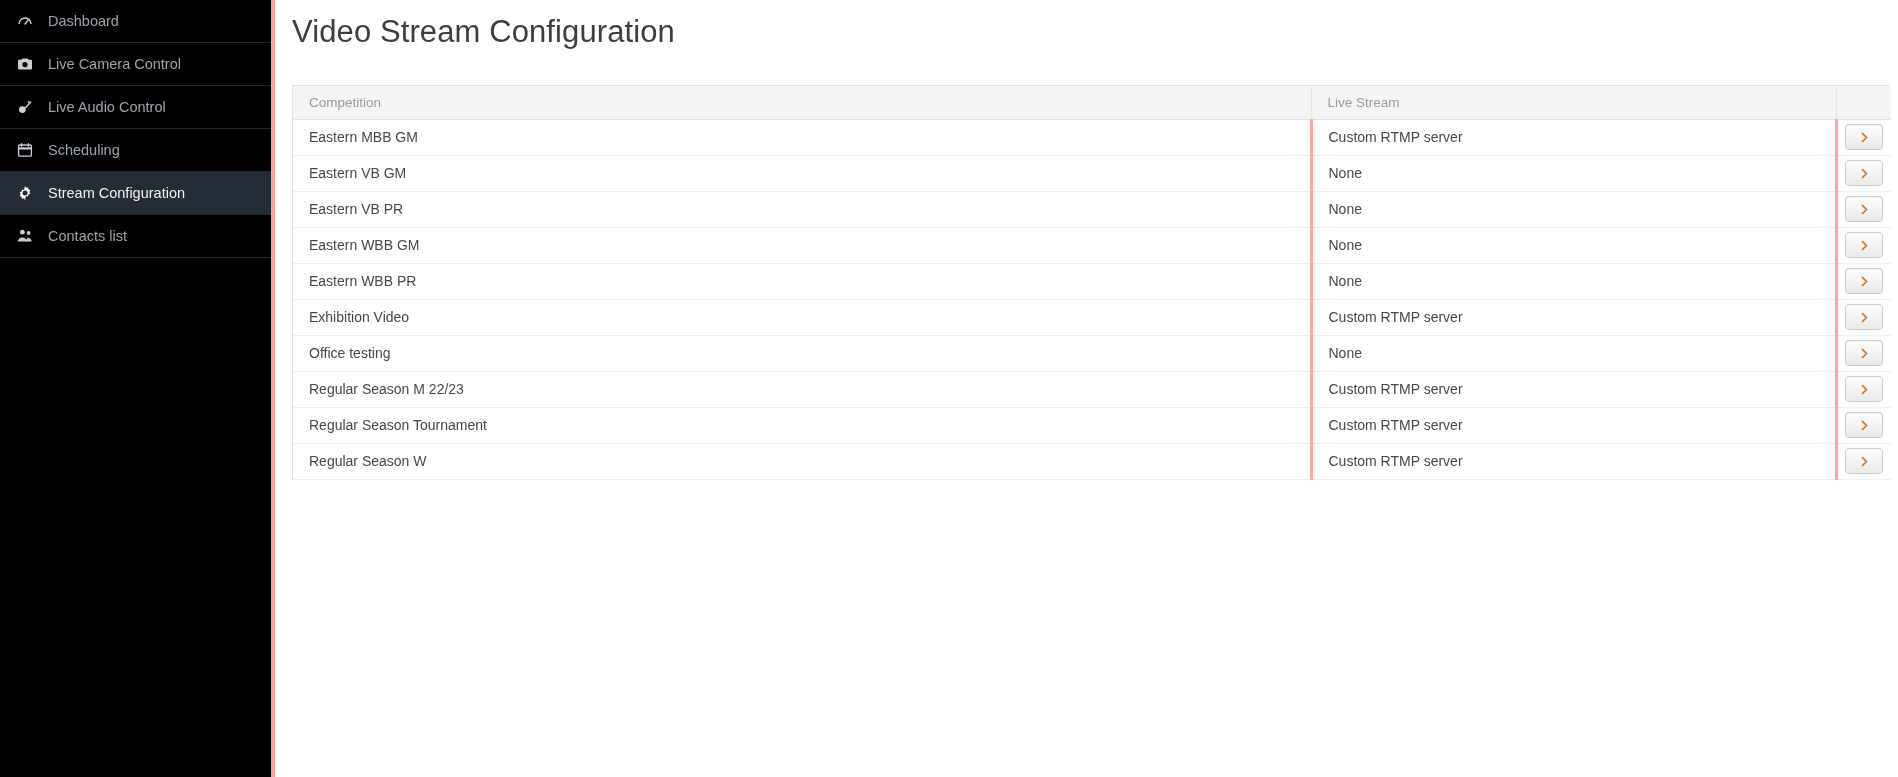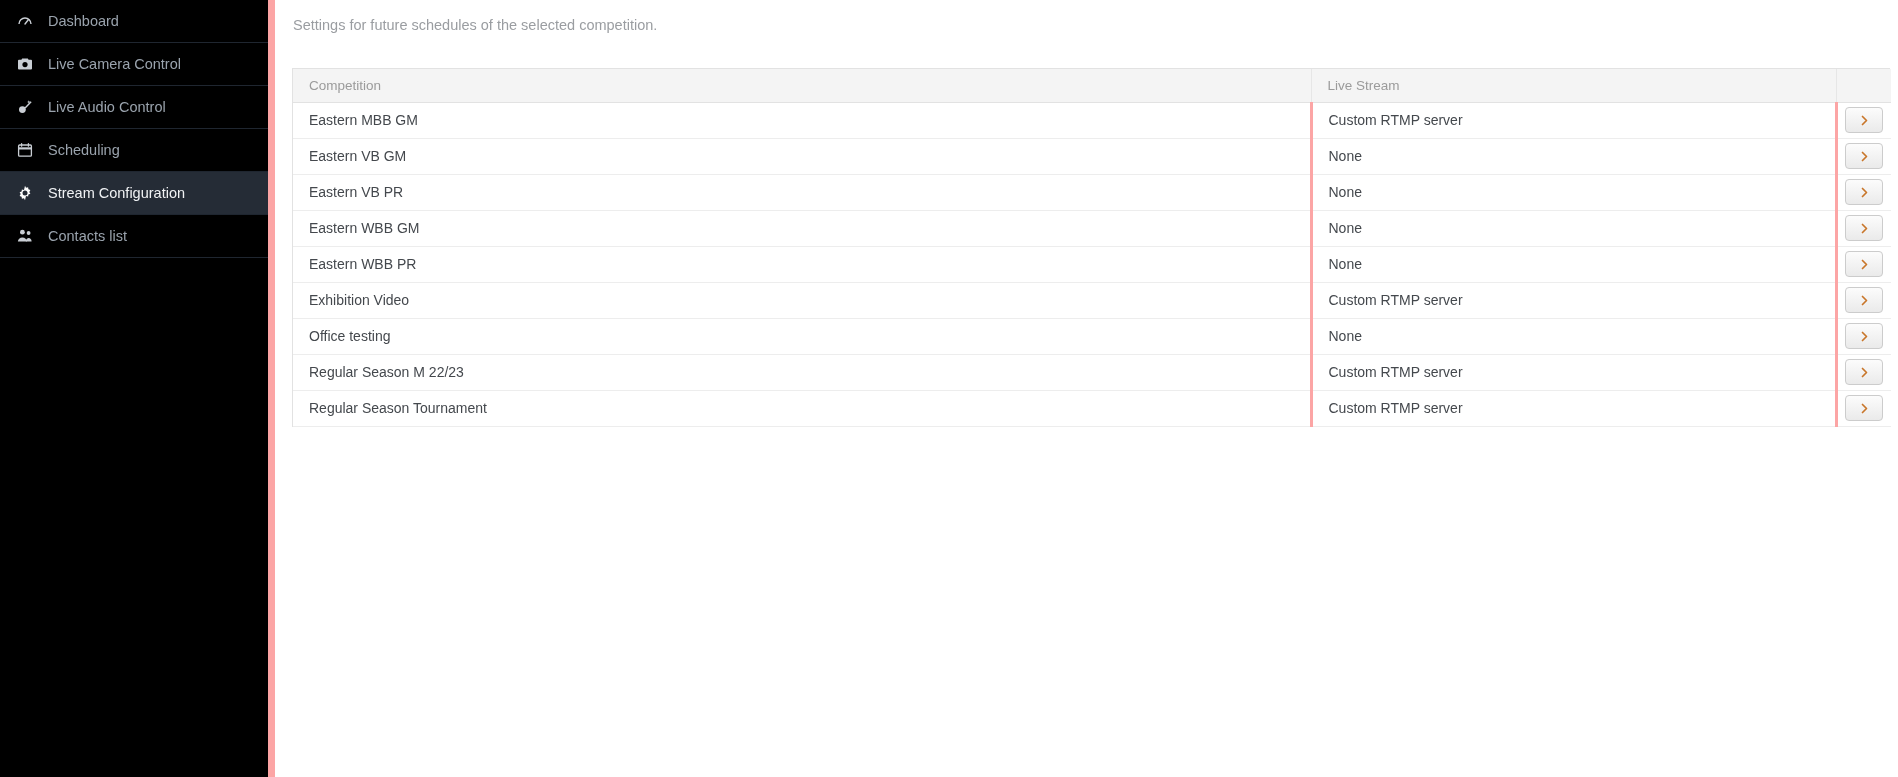--- a/index.html
+++ b/index.html
@@ -11,21 +11,21 @@
     overflow: hidden;
   }
   .app { display: flex; width: 1898px; height: 777px; }
 
   
   .sidebar {
     width: 275px;
     min-width: 275px;
     height: 777px;
     background: #000000;
-    border-right: 7px solid #fca5a5;
+    border-right: 4px solid #fca5a5;
   }
   .nav-item {
     display: flex;
     align-items: center;
     height: 43px;
     padding: 0 0 0 14px;
     color: #9aa3ad;
     font-size: 14.5px;
     border-bottom: 1px solid #1f2630;
     cursor: pointer;
@@ -185,21 +185,21 @@
             <path d="M0.9 13.6c0-2.6 2-4.2 4.5-4.2s4.5 1.6 4.5 4.2z"></path>
             <circle cx="11.6" cy="5" r="1.9"></circle>
             <path d="M8.8 13.6c0-2.2 1.4-3.6 2.9-3.6s2.9 1.2 2.9 3.6z"></path>
           </svg>
         </span>
         <span class="nav-label">Contacts list</span>
       </div>
     </nav>
 
   <main class="main">
-    <div class="page-subtitle">Settings for future schedules of the selected competition.</div>
+    <h1 class="page-title">Video Stream Configuration</h1>
 
     <div class="table-wrap">
       <table class="grid">
         <thead>
           <tr>
             <th class="col-competition">Competition</th>
             <th class="col-stream">Live Stream</th>
             <th class="col-action"></th>
           </tr>
         </thead>
@@ -296,18 +296,29 @@
               <td>Regular Season Tournament</td>
               <td>Custom RTMP server</td>
               <td class="cell-action"><button class="chevron-btn">
                   <span>
                     <svg width="13" height="13" viewBox="0 0 13 13" fill="none" stroke="currentColor" stroke-width="1.7" stroke-linecap="round" stroke-linejoin="round">
                       <path d="M4.5 2.5 L8.5 6.5 L4.5 10.5"></path>
                     </svg>
                   </span>
                 </button></td>
             </tr>
+            <tr>
+              <td>Regular Season W</td>
+              <td>Custom RTMP server</td>
+              <td class="cell-action"><button class="chevron-btn">
+                  <span>
+                    <svg width="13" height="13" viewBox="0 0 13 13" fill="none" stroke="currentColor" stroke-width="1.7" stroke-linecap="round" stroke-linejoin="round">
+                      <path d="M4.5 2.5 L8.5 6.5 L4.5 10.5"></path>
+                    </svg>
+                  </span>
+                </button></td>
+            </tr>
           </tbody>
       </table>
     </div>
   </main>
 
 </div>
 
 </body></html>

